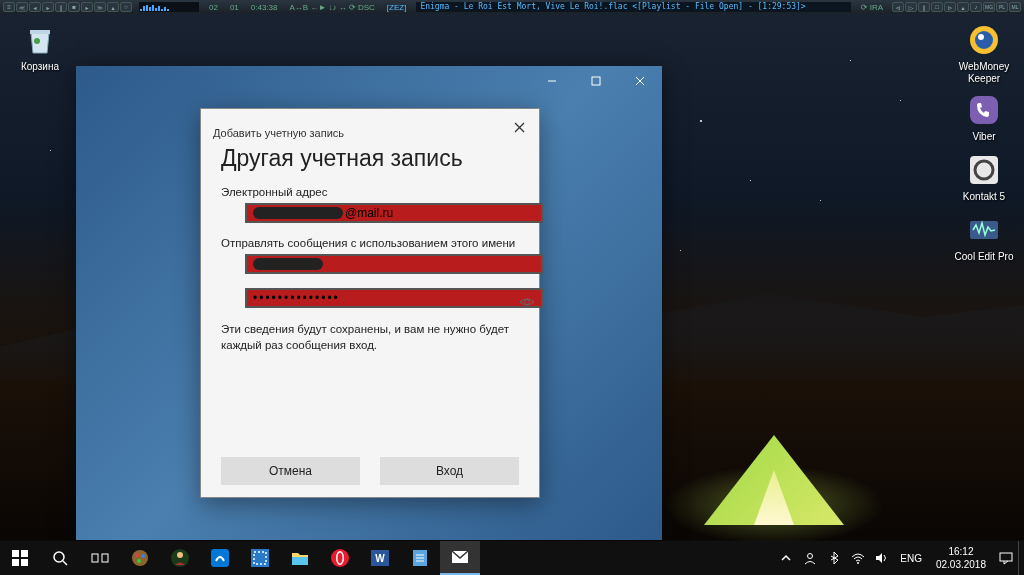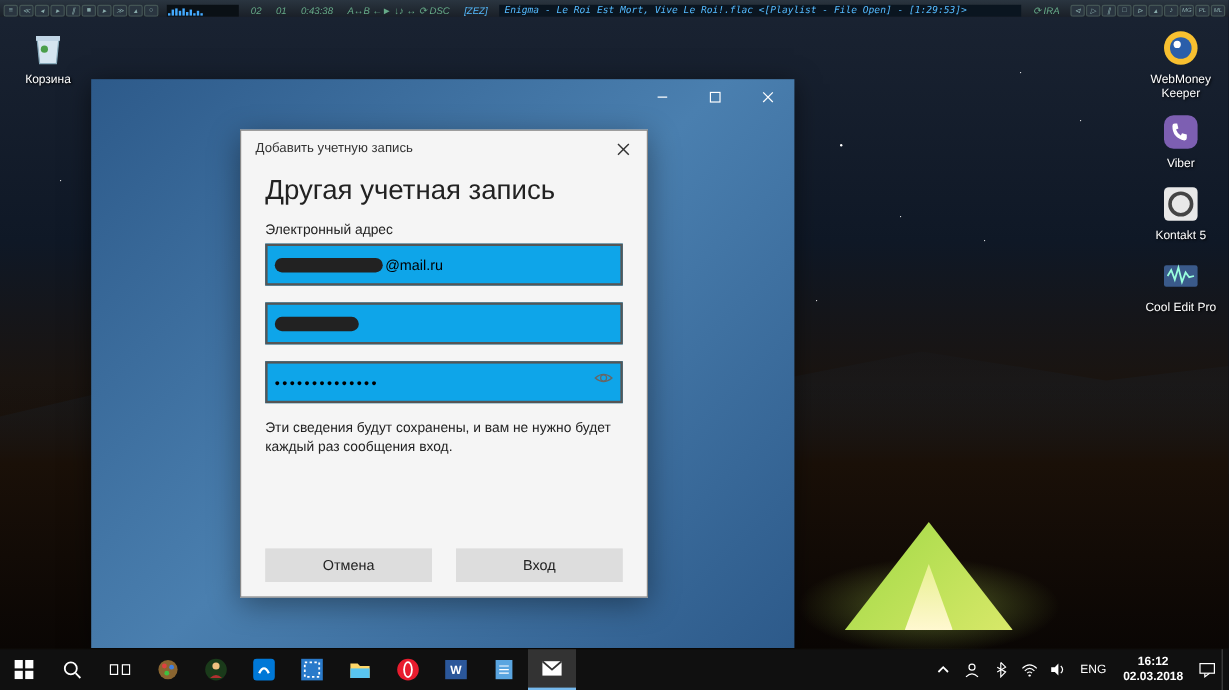--- a/index.html
+++ b/index.html
@@ -10,62 +10,62 @@
 .stars { position: absolute; inset: 0; }
 .star { position: absolute; background: #fff; border-radius: 50%; }
 .horizon { position: absolute; bottom: 35px; left: 0; right: 0; height: 220px; background: linear-gradient(to bottom, transparent 0%, #1a1008 30%, #0a0604 100%); }
 .mountain { position: absolute; bottom: 180px; left: 0; right: 0; height: 120px; background: linear-gradient(to bottom, transparent, #1a2028); clip-path: polygon(0 100%, 0 60%, 15% 30%, 30% 45%, 45% 20%, 60% 40%, 75% 15%, 90% 35%, 100% 25%, 100% 100%); }
 .tent { position: absolute; bottom: 50px; right: 180px; width: 140px; height: 100px; }
 .tent-body { position: absolute; bottom: 0; width: 140px; height: 90px; background: linear-gradient(135deg, #9fd945, #d8e869); clip-path: polygon(50% 0, 0 100%, 100% 100%); box-shadow: 0 0 40px rgba(200,255,100,0.5); }
 .tent-door { position: absolute; bottom: 0; left: 50px; width: 40px; height: 55px; background: linear-gradient(#e8f090, #fff8d0); clip-path: polygon(50% 0, 0 100%, 100% 100%); }
 .tent-glow { position: absolute; bottom: -20px; left: -40px; width: 220px; height: 80px; background: radial-gradient(ellipse, rgba(180,220,80,0.4), transparent 70%); }
 
 
-.player-bar { position: absolute; top: 0; left: 0; right: 0; height: 14px; background: linear-gradient(#2a3540, #1a2028); display: flex; align-items: flex-end; font-size: 8px; color: #8aa; overflow: hidden; z-index: 5; font-style: italic; }
+.player-bar { position: absolute; top: 0; left: 0; right: 0; height: 14px; background: linear-gradient(#2a3540, #1a2028); display: flex; align-items: center; font-size: 8px; color: #8aa; overflow: hidden; z-index: 5; }
 .player-buttons { display: flex; gap: 1px; padding: 0 3px; }
 .pb { width: 12px; height: 10px; background: #2a3540; border: 1px solid #455; border-radius: 2px; display: flex; align-items: center; justify-content: center; font-size: 6px; cursor: pointer; }
 .vis { width: 60px; height: 10px; background: #0a1015; margin: 0 4px; display: flex; align-items: flex-end; gap: 1px; padding: 1px; }
 .vis-bar { width: 2px; background: #4af; }
 .track-display { flex: 1; background: #0a1520; height: 10px; margin: 0 4px; padding: 0 4px; color: #5bf; font-size: 8px; line-height: 10px; white-space: nowrap; overflow: hidden; font-family: monospace; }
 .track-info { color: #6a8; font-size: 8px; margin: 0 6px; white-space: nowrap; }
 
 
 .desktop-icon { position: absolute; width: 60px; text-align: center; cursor: pointer; }
 .desktop-icon .ico { width: 36px; height: 36px; margin: 0 auto 3px; display: flex; align-items: center; justify-content: center; }
 .desktop-icon .label { color: #fff; font-size: 10px; text-shadow: 1px 1px 2px #000; line-height: 1.2; }
 
 
 .main-window { position: absolute; top: 66px; left: 76px; width: 586px; height: 474px; background: linear-gradient(135deg, #2d5a8a, #4a7faf, #2d5a8a); box-shadow: 0 4px 20px rgba(0,0,0,0.5); z-index: 10; }
 .titlebar { height: 30px; display: flex; justify-content: flex-end; align-items: center; }
 .win-btn { width: 44px; height: 28px; display: flex; align-items: center; justify-content: center; color: #fff; font-size: 11px; cursor: pointer; }
 
 
 .dialog { position: absolute; top: 42px; left: 124px; width: 340px; height: 390px; background: #f5f5f5; border: 1px solid #888; box-shadow: 0 6px 24px rgba(0,0,0,0.4); }
-.dialog-head { height: 30px; display: flex; align-items: center; justify-content: space-between; padding: 0 8px 0 12px; font-size: 11px; color: #333; }
+.dialog-head { height: 30px; display: flex; align-items: flex-end; justify-content: space-between; padding: 0 8px 0 12px; font-size: 11px; color: #333; }
 .dialog-close { width: 24px; height: 24px; display: flex; align-items: center; justify-content: center; cursor: pointer; font-size: 13px; }
 .dialog-body { padding: 6px 20px 12px; }
 .dialog-title { font-size: 23px; font-weight: 400; color: #222; margin-bottom: 14px; }
 .field-label { font-size: 11.5px; color: #222; margin-bottom: 5px; }
-.text-input { width: 100%; height: 35px; border: 2px solid #555; background: #0ea5e9; padding: 0 6px; font-size: 12px; margin-bottom: 14px; display: flex; align-items: center; position: relative; }
+.text-input { width: 100%; height: 20px; border: 2px solid #555; background: #b91c1c; padding: 0 6px; font-size: 12px; margin-bottom: 14px; display: flex; align-items: center; position: relative; margin-left: 24px; }
 .redacted { display: inline-block; width: 90px; height: 12px; background: #222; border-radius: 6px; margin-right: 2px; }
 .redacted.sm { width: 70px; }
 .password-dots { letter-spacing: 2px; font-size: 12px; }
 .eye-icon { position: absolute; right: 6px; top: 5px; width: 16px; height: 14px; cursor: pointer; }
 .hint-text { font-size: 11.5px; color: #222; line-height: 1.35; }
 .dialog-actions { position: absolute; bottom: 12px; left: 20px; right: 20px; display: flex; gap: 20px; }
 .dlg-btn { flex: 1; height: 28px; background: #ddd; border: none; font-size: 12px; cursor: pointer; color: #222; }
 
 
 .taskbar { position: absolute; bottom: 0; left: 0; right: 0; height: 34px; background: #101010; display: flex; align-items: center; z-index: 20; }
 .tb-left { display: flex; align-items: center; height: 100%; }
 .tb-btn { width: 40px; height: 34px; display: flex; align-items: center; justify-content: center; cursor: pointer; }
 .tb-btn.active { background: rgba(255,255,255,0.15); border-bottom: 2px solid #76b9ed; }
 .tb-right { margin-left: auto; display: flex; align-items: center; height: 100%; color: #fff; font-size: 10px; }
 .tray-icon { width: 20px; height: 20px; display: flex; align-items: center; justify-content: center; margin: 0 2px; cursor: pointer; }
-.clock { text-align: center; padding: 0 8px; line-height: 1.3; cursor: pointer; font-weight: bold; }
+.clock { text-align: center; padding: 0 8px; line-height: 1.3; cursor: pointer; }
 .lang { padding: 0 6px; cursor: pointer; }
 
 svg { display: block; }
 </style>
 </head>
 <body>
 
 <div class="wallpaper">
   <div class="stars">
     <div class="star" style="top:80px;left:200px;width:1px;height:1px"></div>
@@ -213,20 +213,21 @@
     </div>
     <div class="dialog-body">
       <div class="dialog-title">Другая учетная запись</div>
 
       <div class="field-label">Электронный адрес</div>
       <div class="text-input">
         <span class="redacted"></span>
         <span>@mail.ru</span>
       </div>
 
+      <div class="field-label">Отправлять сообщения с использованием этого имени</div>
       <div class="text-input">
         <span class="redacted sm"></span>
       </div>
 
       <div class="text-input">
         <span class="password-dots">••••••••••••••</span>
         <span class="eye-icon">
           <svg width="16" height="14" viewBox="0 0 16 14">
               <path d="M1 7 Q8 1 15 7 Q8 13 1 7 Z" fill="none" stroke="#666" stroke-width="1"></path>
               <circle cx="8" cy="7" r="2.5" fill="none" stroke="#666" stroke-width="1"></circle>

